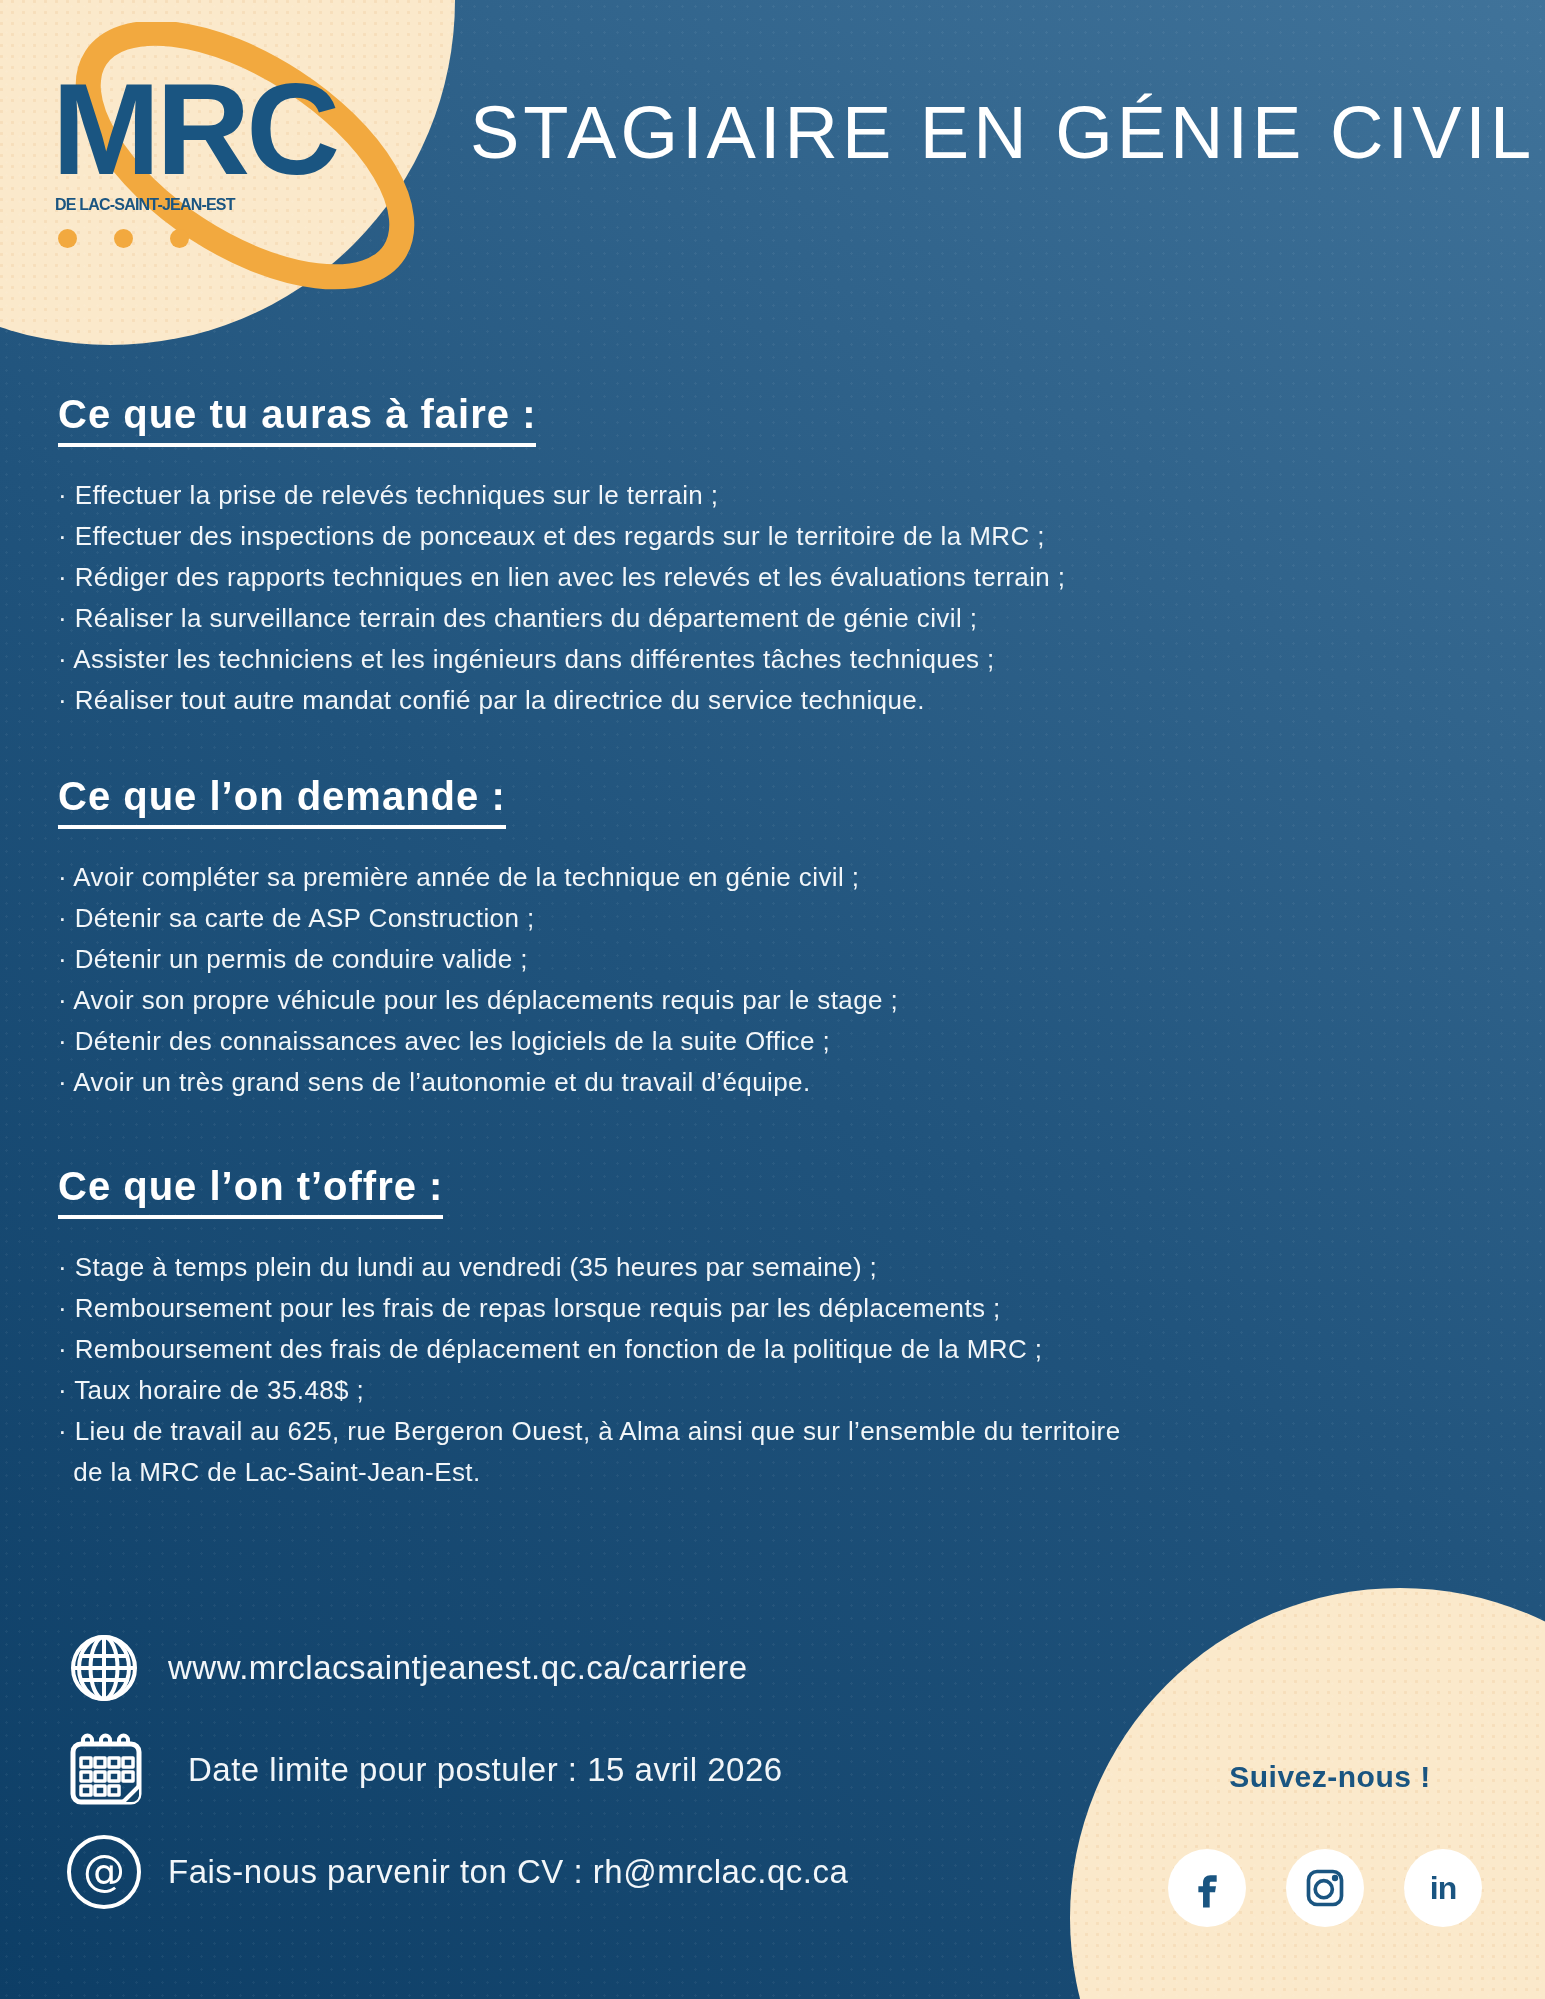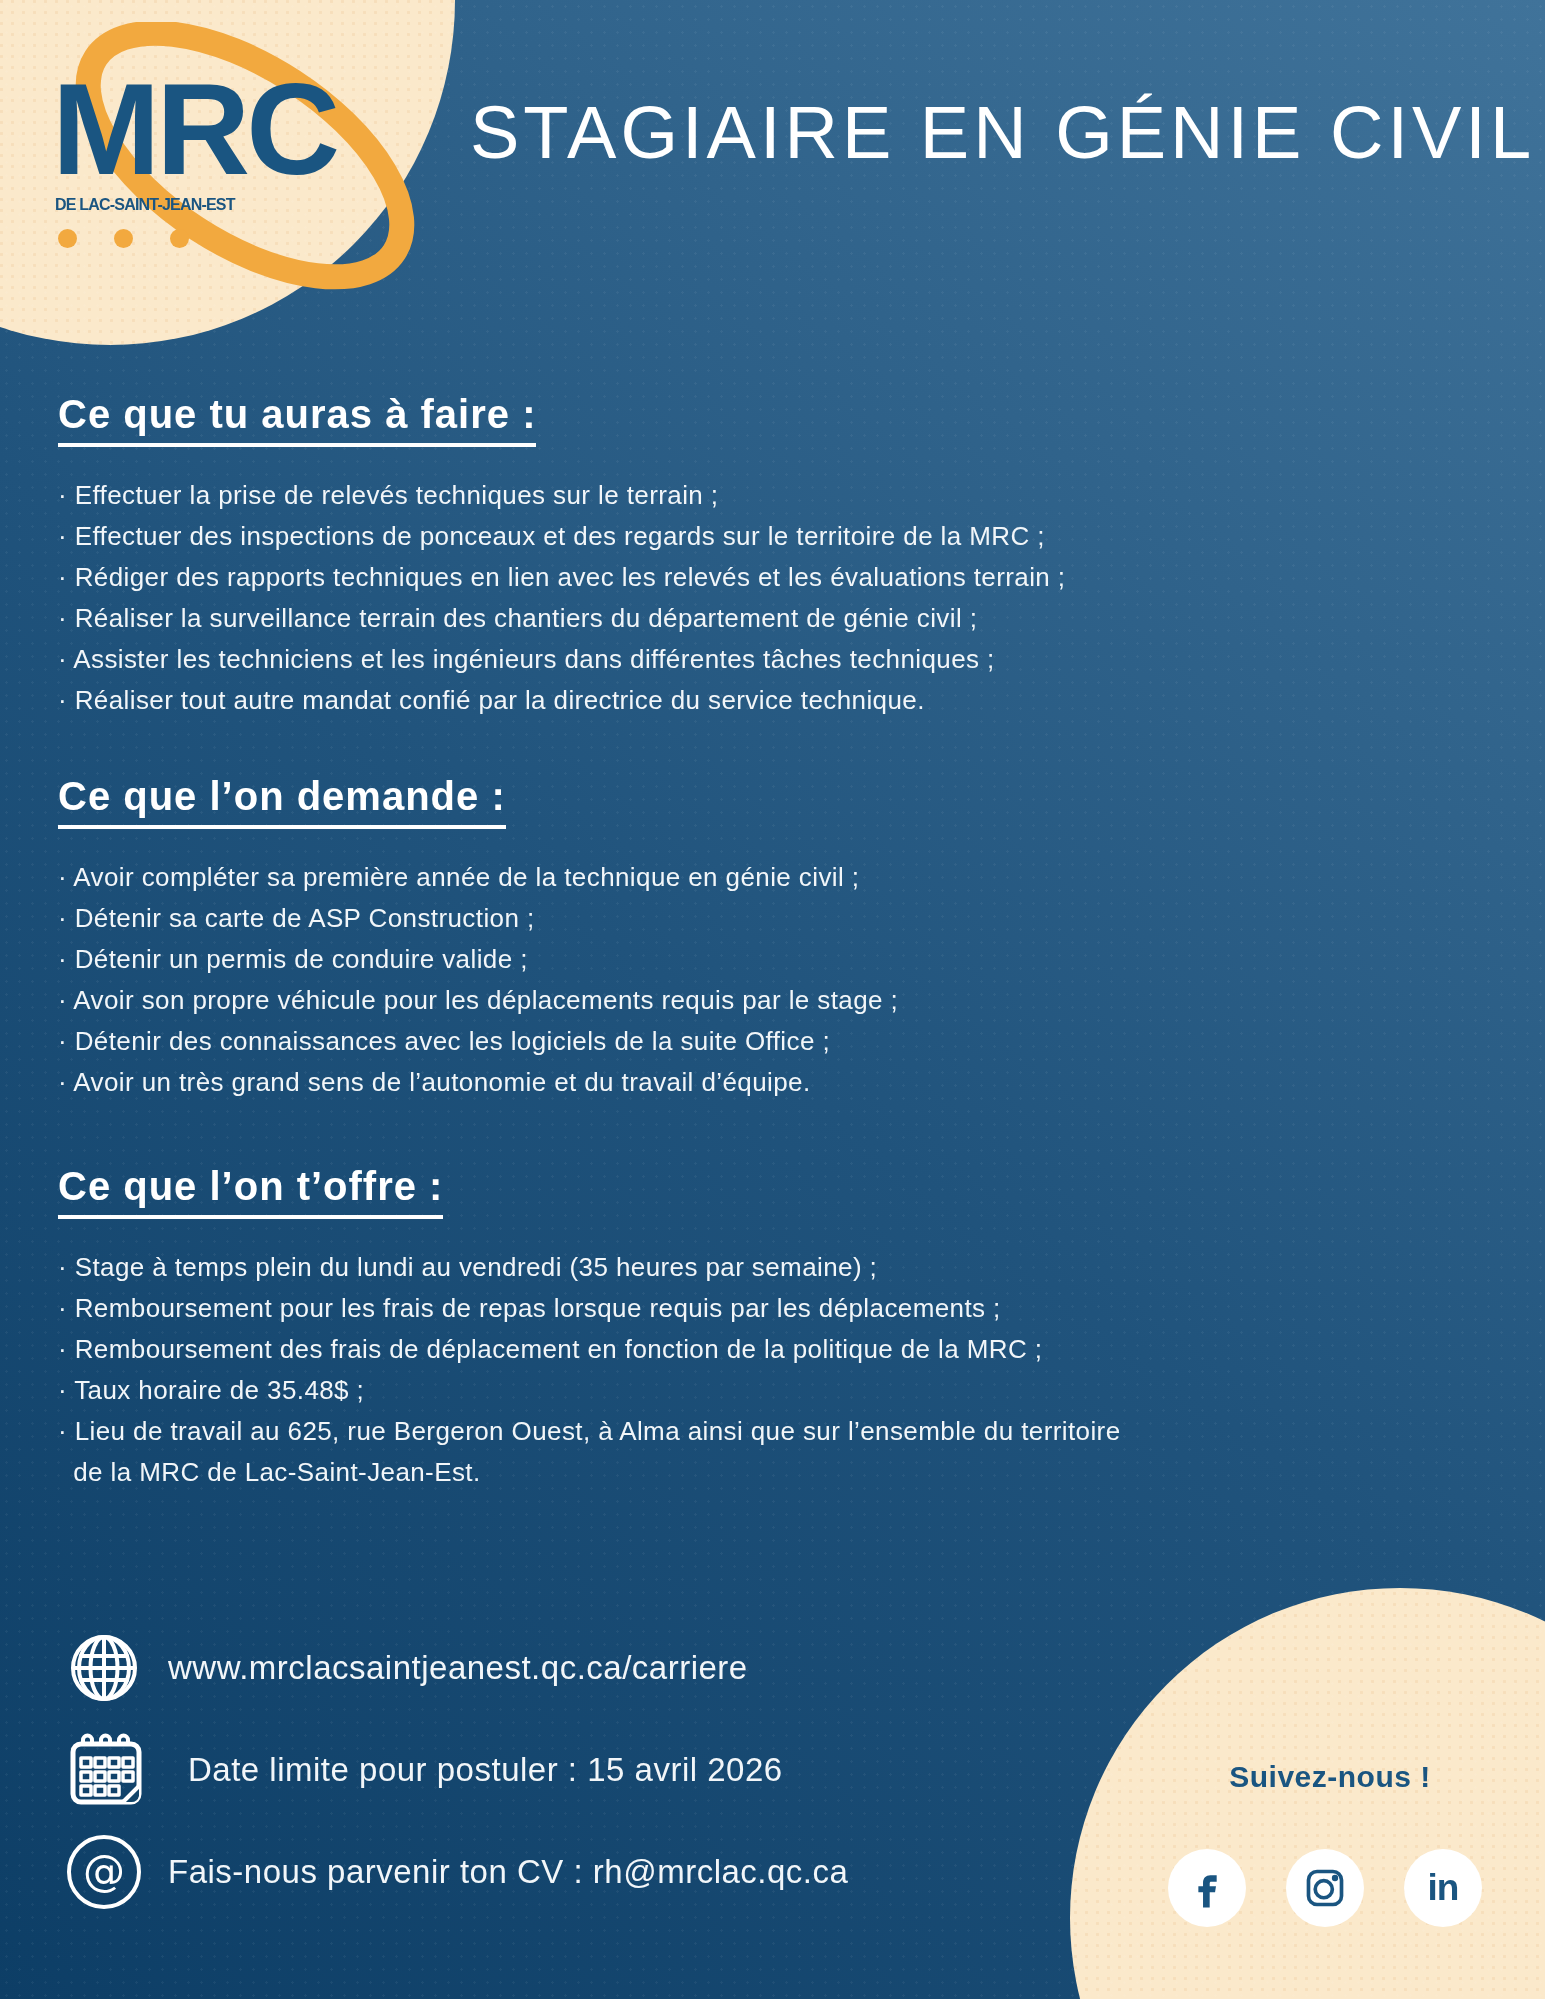--- a/index.html
+++ b/index.html
@@ -63,21 +63,21 @@
   .follow{
     position:absolute;left:1150px;top:1760px;width:360px;z-index:2;
     text-align:center;font-size:30px;font-weight:700;letter-spacing:0.5px;
     color:var(--c-navy,#1a5581);
   }
   .social-row{position:absolute;left:1168px;top:1849px;display:flex;gap:40px;z-index:2;}
   .social-btn{
     width:78px;height:78px;border-radius:50%;background:#fff;
     display:flex;align-items:center;justify-content:center;cursor:pointer;
   }
-  .li-text{font-size:37px;font-weight:800;color:var(--c-navy,#1a5581);letter-spacing:-1px;}
+  .li-text{font-size:32px;font-weight:800;color:var(--c-navy,#1a5581);letter-spacing:-1px;}
 </style>
 </head>
 <body>
 
 <div class="page">
 
   <div class="circle circle-tl"></div>
   <svg class="orbit" width="410" height="285" viewBox="0 0 410 285">
     <ellipse cx="205" cy="133" rx="178" ry="88" transform="rotate(33 205 133)" fill="none" stroke="#f2a93f" stroke-width="25"></ellipse>
   </svg>

